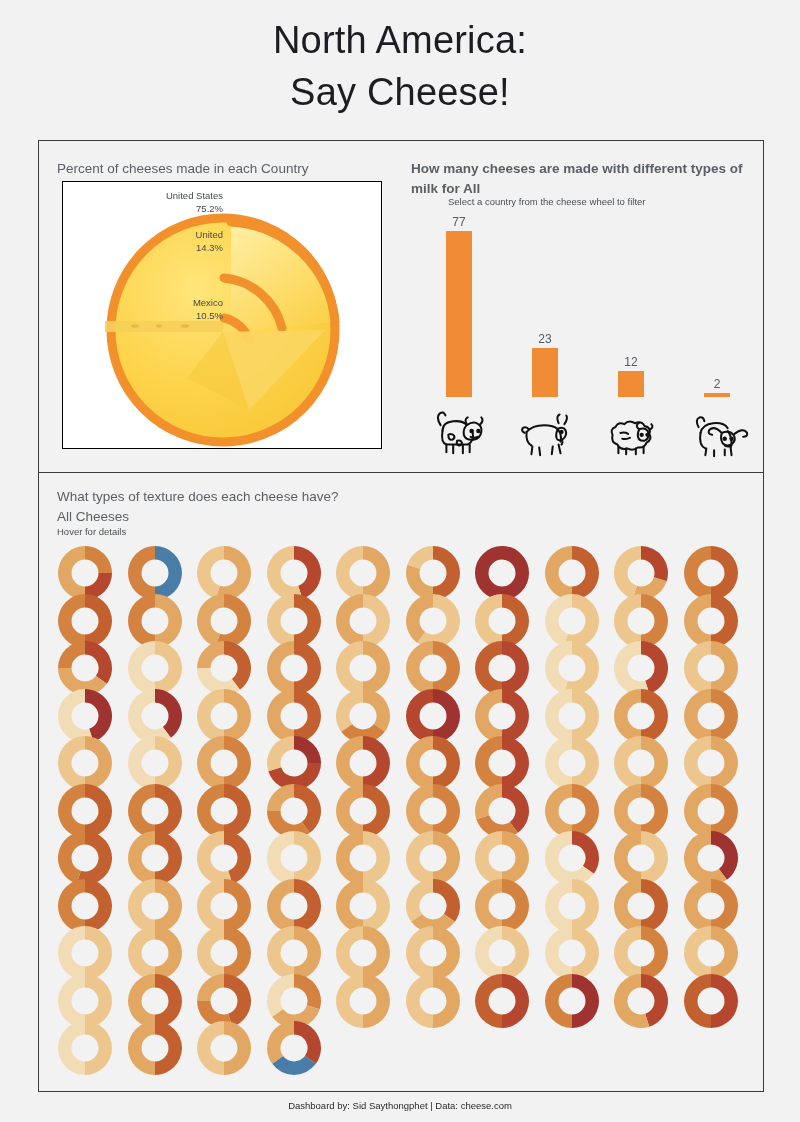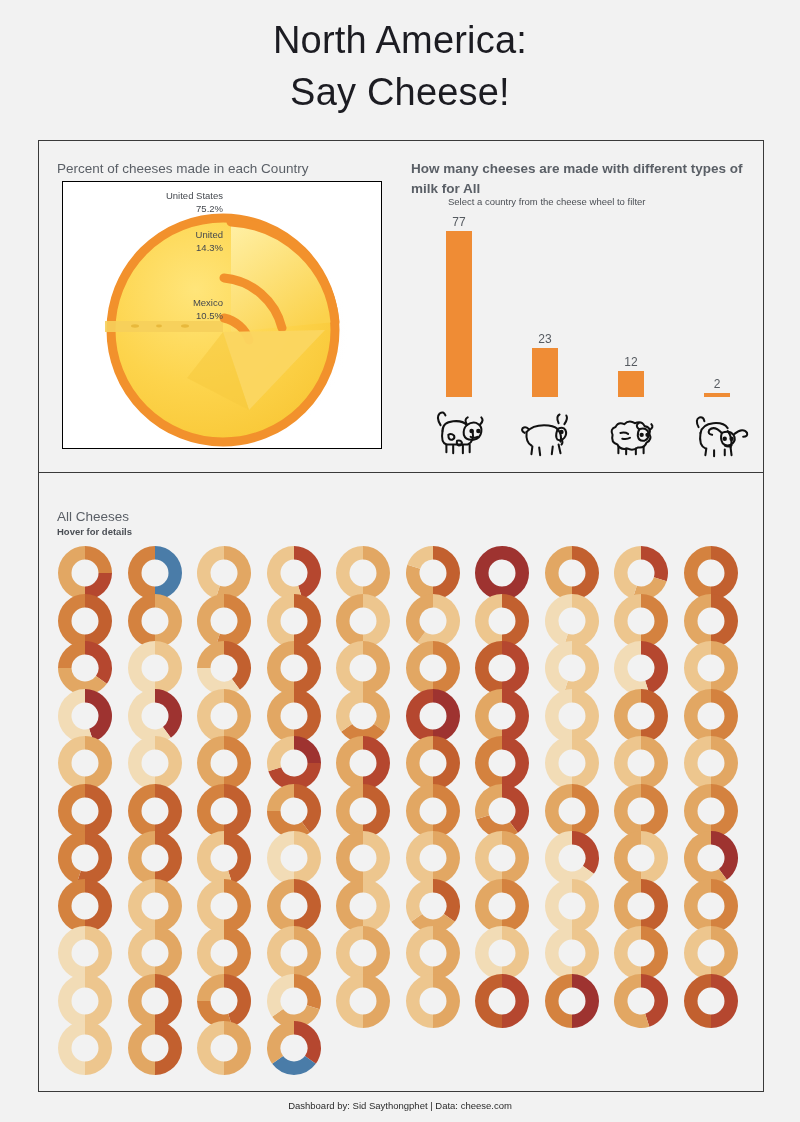--- a/index.html
+++ b/index.html
@@ -87,21 +87,21 @@
     background: #ef8c35;
   }
   .animal-icon {
     position: absolute; bottom: -6px; left: 50%;
     transform: translateX(-50%);
     width: 64px; height: 58px;
   }
 
   
   #grid-title { position: absolute; left: 18px; top: 14px; width: 500px; }
-  #grid-sub   { position: absolute; left: 18px; top: 52px; width: 400px; font-weight: bold; }
+  #grid-sub   { position: absolute; left: 18px; top: 52px; width: 400px; }
   #donut-grid {
     position: absolute; left: 18px; top: 72px;
     width: 690px; height: 535px;
   }
   .donut-cell {
     position: absolute;
     width: 56px; height: 56px;
   }
   .donut-cell svg { display: block; }
 
@@ -260,21 +260,21 @@
         <path d="M41,45 q4,2 7,0"></path>
       </g>
               </svg></div>
           </div>
         </div>
       </div>
   </div>
 
   <div class="panel" id="panel-bot">
     <div class="panel-title" id="grid-title">
-      <br>
+      <span>What types of texture does each cheese have?</span><br>
       <span>All Cheeses</span>
     </div>
     <div class="panel-sub" id="grid-sub">Hover for details</div>
 
     <div id="donut-grid">
         <div class="donut-cell" style="left: 0px; top: 0px;">
           <svg viewBox="0 0 56 56" width="56" height="56">
             <path d="M28,1 A27,27 0 0 1 55,28 L41.5,28 A13.5,13.5 0 0 0 28,14.5 Z" fill="#d4823f"></path>
             <path d="M55,28 A27,27 0 0 1 28,55 L28,41.5 A13.5,13.5 0 0 0 41.5,28 Z" fill="#b5472f"></path>
             <path d="M28,55 A27,27 0 0 1 27.999999999999996,1 L27.999999999999996,14.5 A13.5,13.5 0 0 0 28,41.5 Z" fill="#e2a763"></path>

